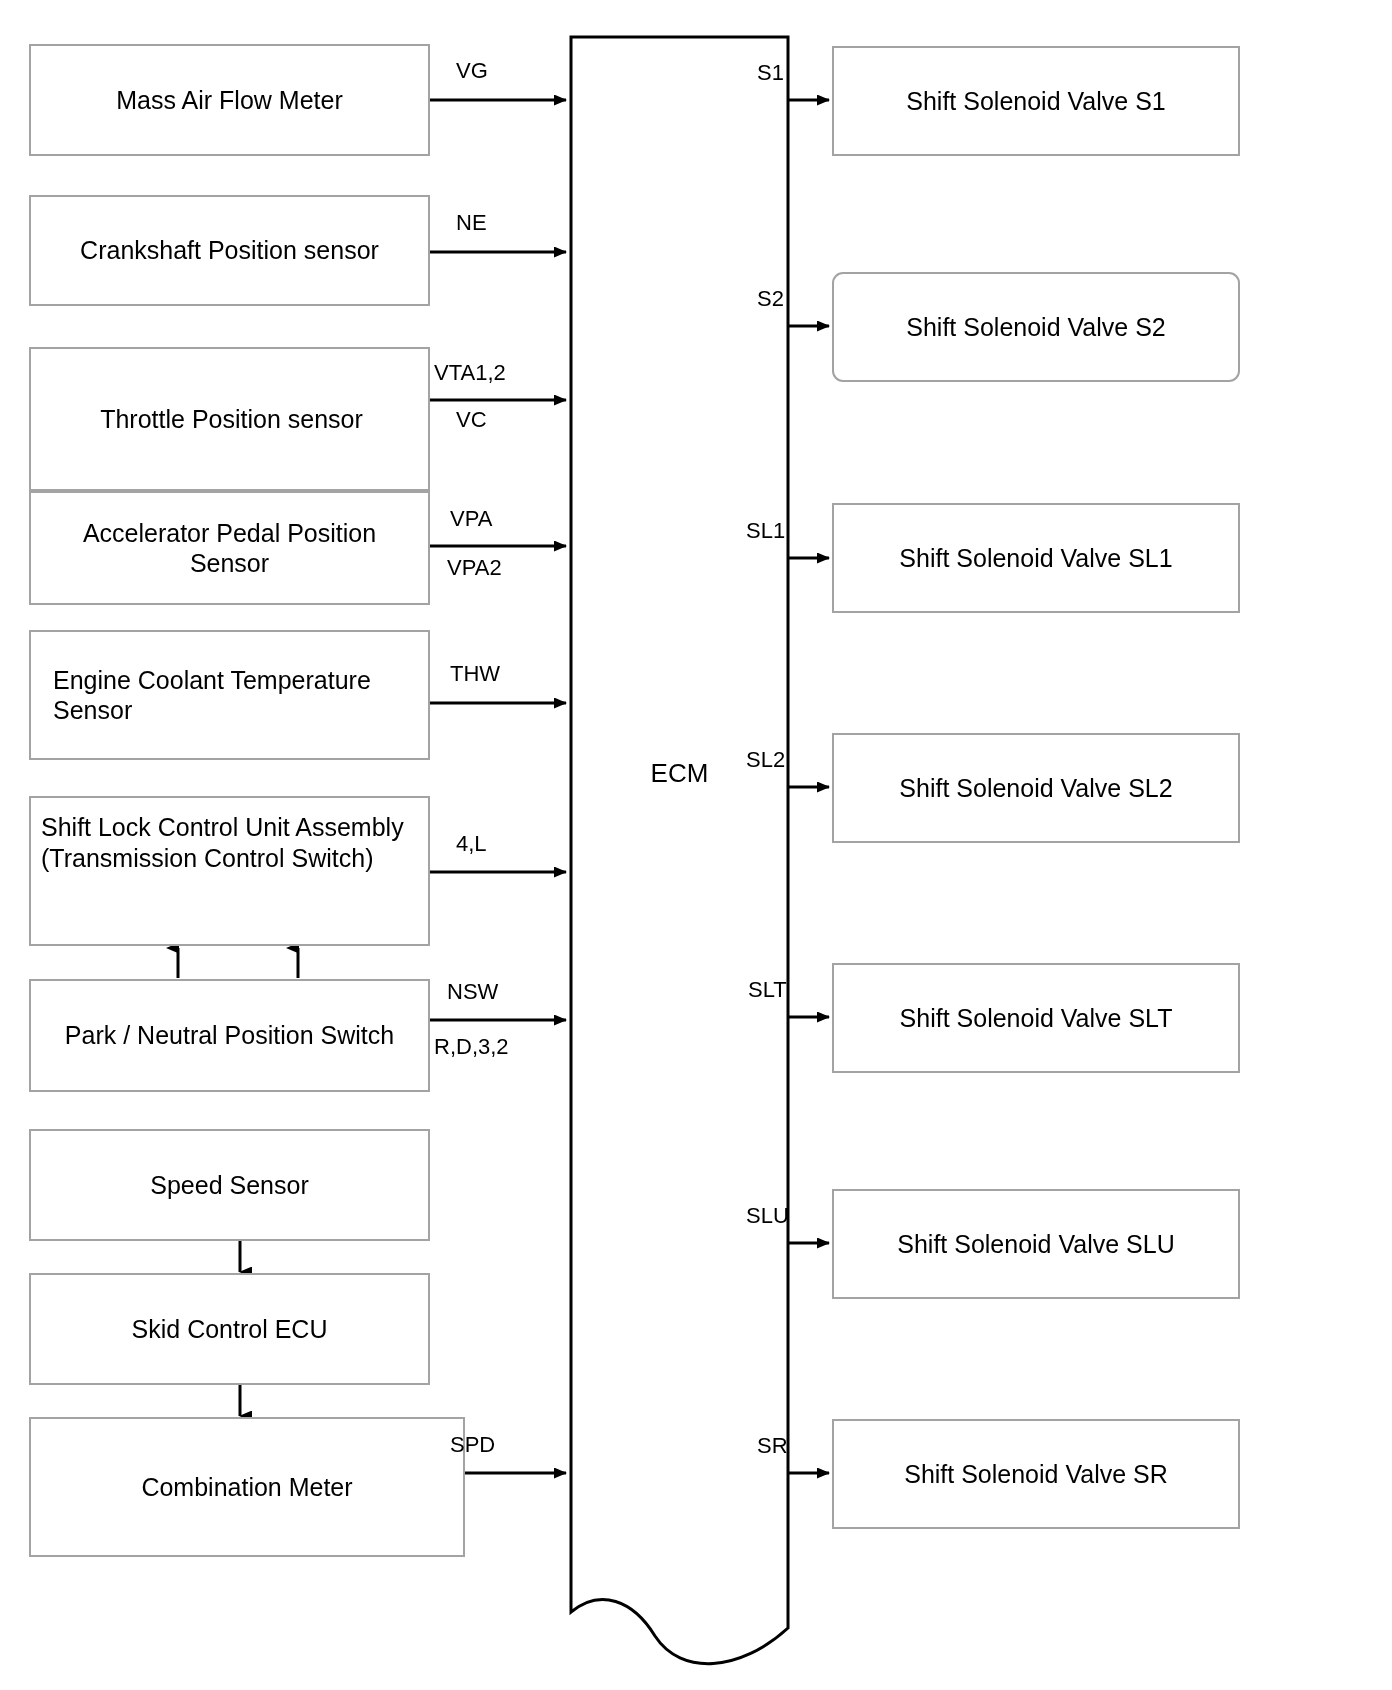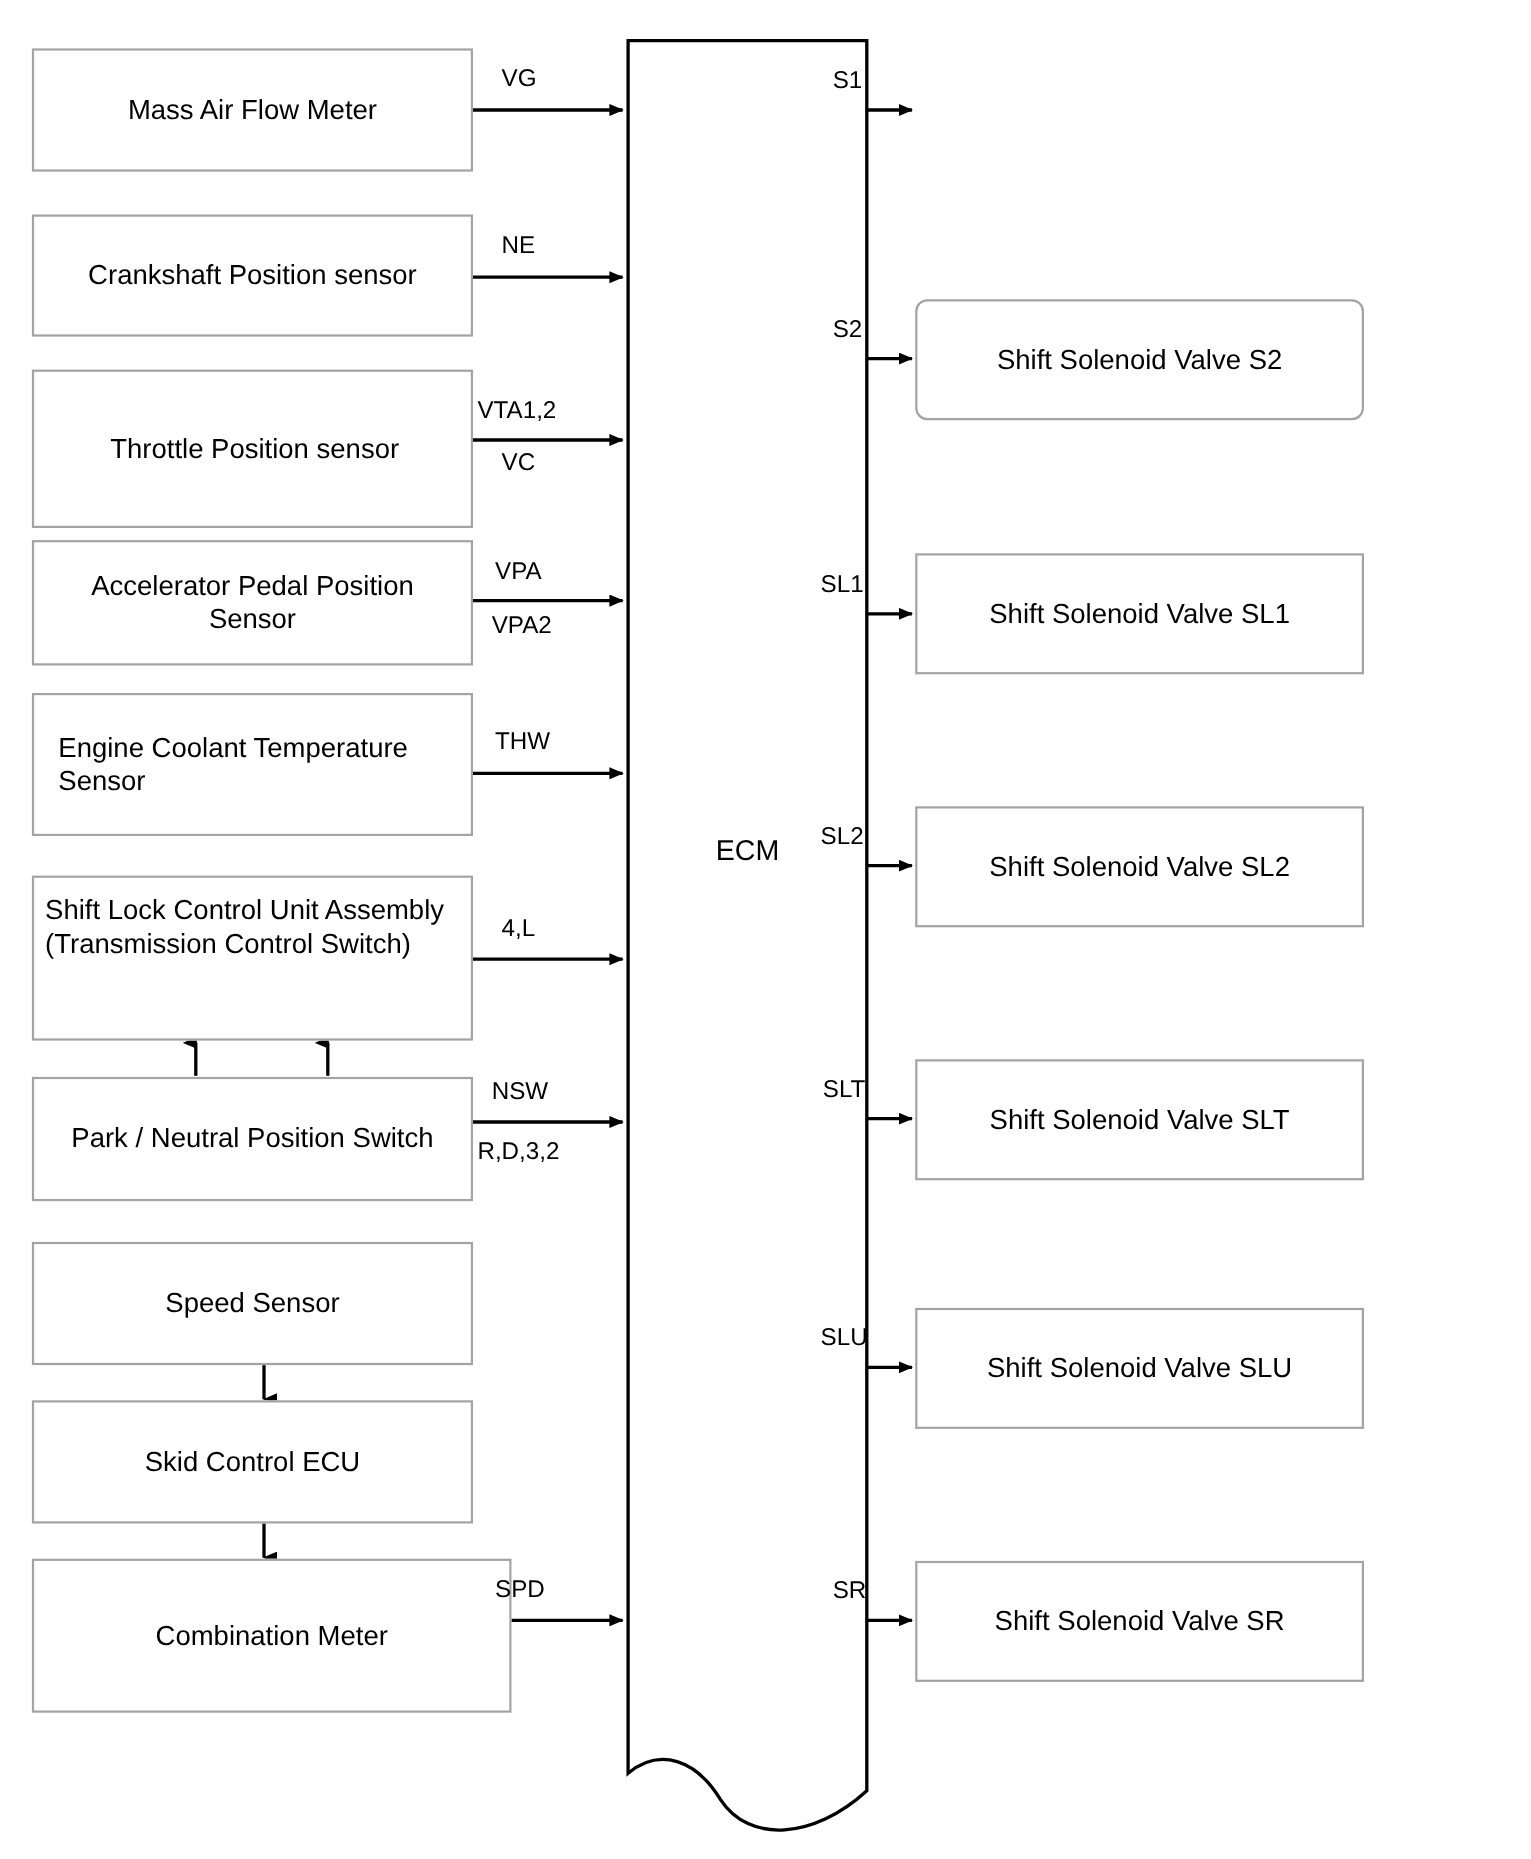--- a/index.html
+++ b/index.html
@@ -126,21 +126,21 @@
   </div>
 
   <div class="box" style="left:29px; top:44px; width:401px; height:112px;">
     <span class="box-label">Mass Air Flow Meter</span>
   </div>
 
   <div class="box" style="left:29px; top:195px; width:401px; height:111px;">
     <span class="box-label">Crankshaft Position sensor</span>
   </div>
 
-  <div class="box" style="left:29px; top:336px; width:401px; height:144px;padding-left:18px;">
+  <div class="box" style="left:29px; top:347px; width:401px; height:144px;padding-left:18px;">
     <span class="box-label">Throttle Position sensor</span>
   </div>
 
   <div class="box align-left" style="left:29px; top:630px; width:401px; height:130px; padding-left:22px;">
     <span class="box-label">Engine Coolant Temperature
 Sensor</span>
   </div>
 
   <div class="box" style="left:29px; top:491px; width:401px; height:114px;">
     <span class="box-label">Accelerator Pedal Position Sensor</span>
@@ -187,20 +187,23 @@
   <div class="sig" style="left:450px; top:1434px;">SPD</div>
 
   <div class="sig" style="left:757px; top:62px;">S1</div>
   <div class="sig" style="left:757px; top:288px;">S2</div>
   <div class="sig" style="left:746px; top:520px;">SL1</div>
   <div class="sig" style="left:746px; top:749px;">SL2</div>
   <div class="sig" style="left:748px; top:979px;">SLT</div>
   <div class="sig" style="left:746px; top:1205px;">SLU</div>
   <div class="sig" style="left:757px; top:1435px;">SR</div>
 
+  <div class="box" style="left:832px; top:46px; width:408px; height:110px;">
+    <span class="box-label">Shift Solenoid Valve S1</span>
+  </div>
 
   <div class="box" style="left:832px; top:272px; width:408px; height:110px;border-radius:11px;">
     <span class="box-label">Shift Solenoid Valve S2</span>
   </div>
 
   <div class="box" style="left:832px; top:503px; width:408px; height:110px;">
     <span class="box-label">Shift Solenoid Valve SL1</span>
   </div>
 
   <div class="box" style="left:832px; top:733px; width:408px; height:110px;">

